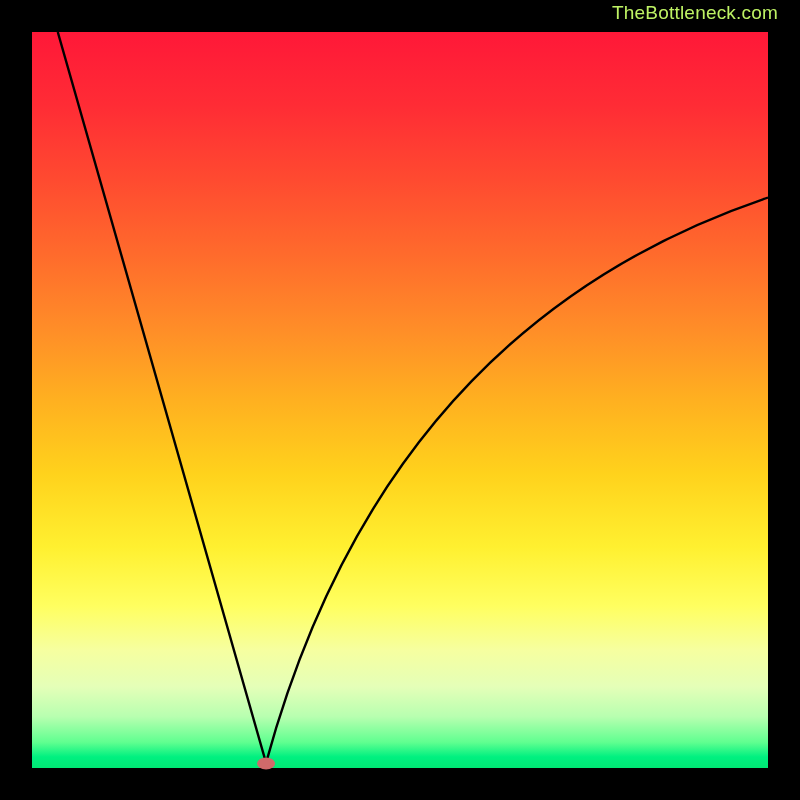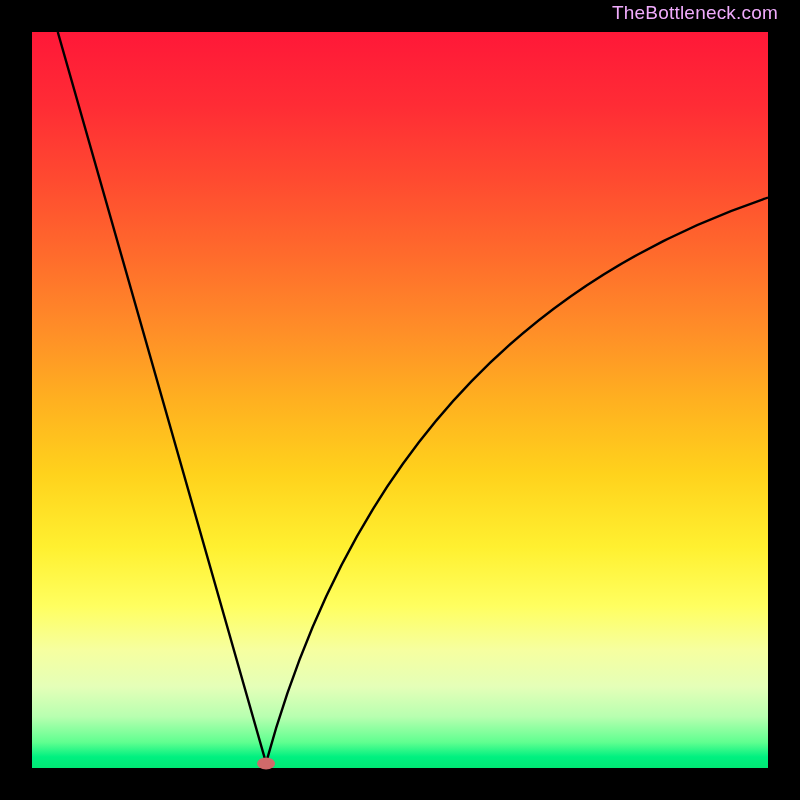--- a/index.html
+++ b/index.html
@@ -12,21 +12,21 @@
     font-family: Arial, Helvetica, sans-serif;
   }
   .stage {
     position: relative;
     width: 800px;
     height: 800px;
   }
   .watermark {
     position: absolute;
     z-index: 30;
-    color: #f0abfc;
+    color: #bef264;
     font-size: 19px;
     font-weight: 500;
     letter-spacing: 0.2px;
   }
   svg {
     position: absolute;
     top: 0;
     left: 0;
   }
 </style>

